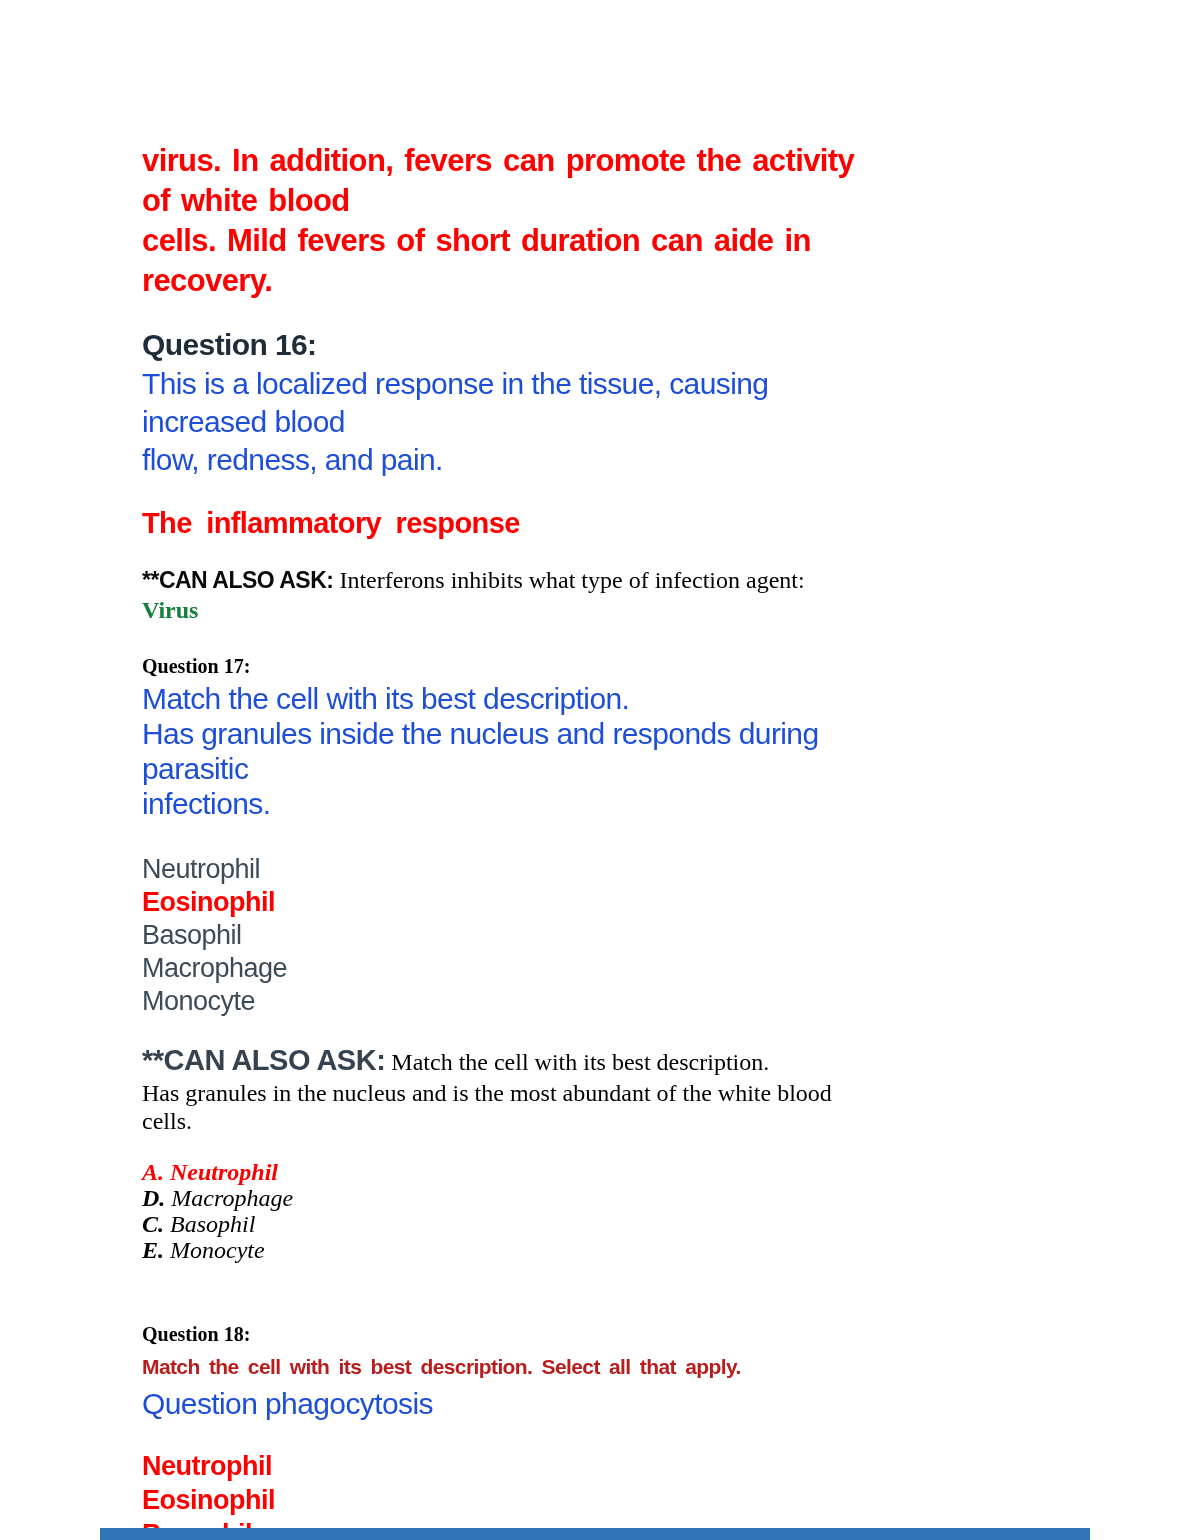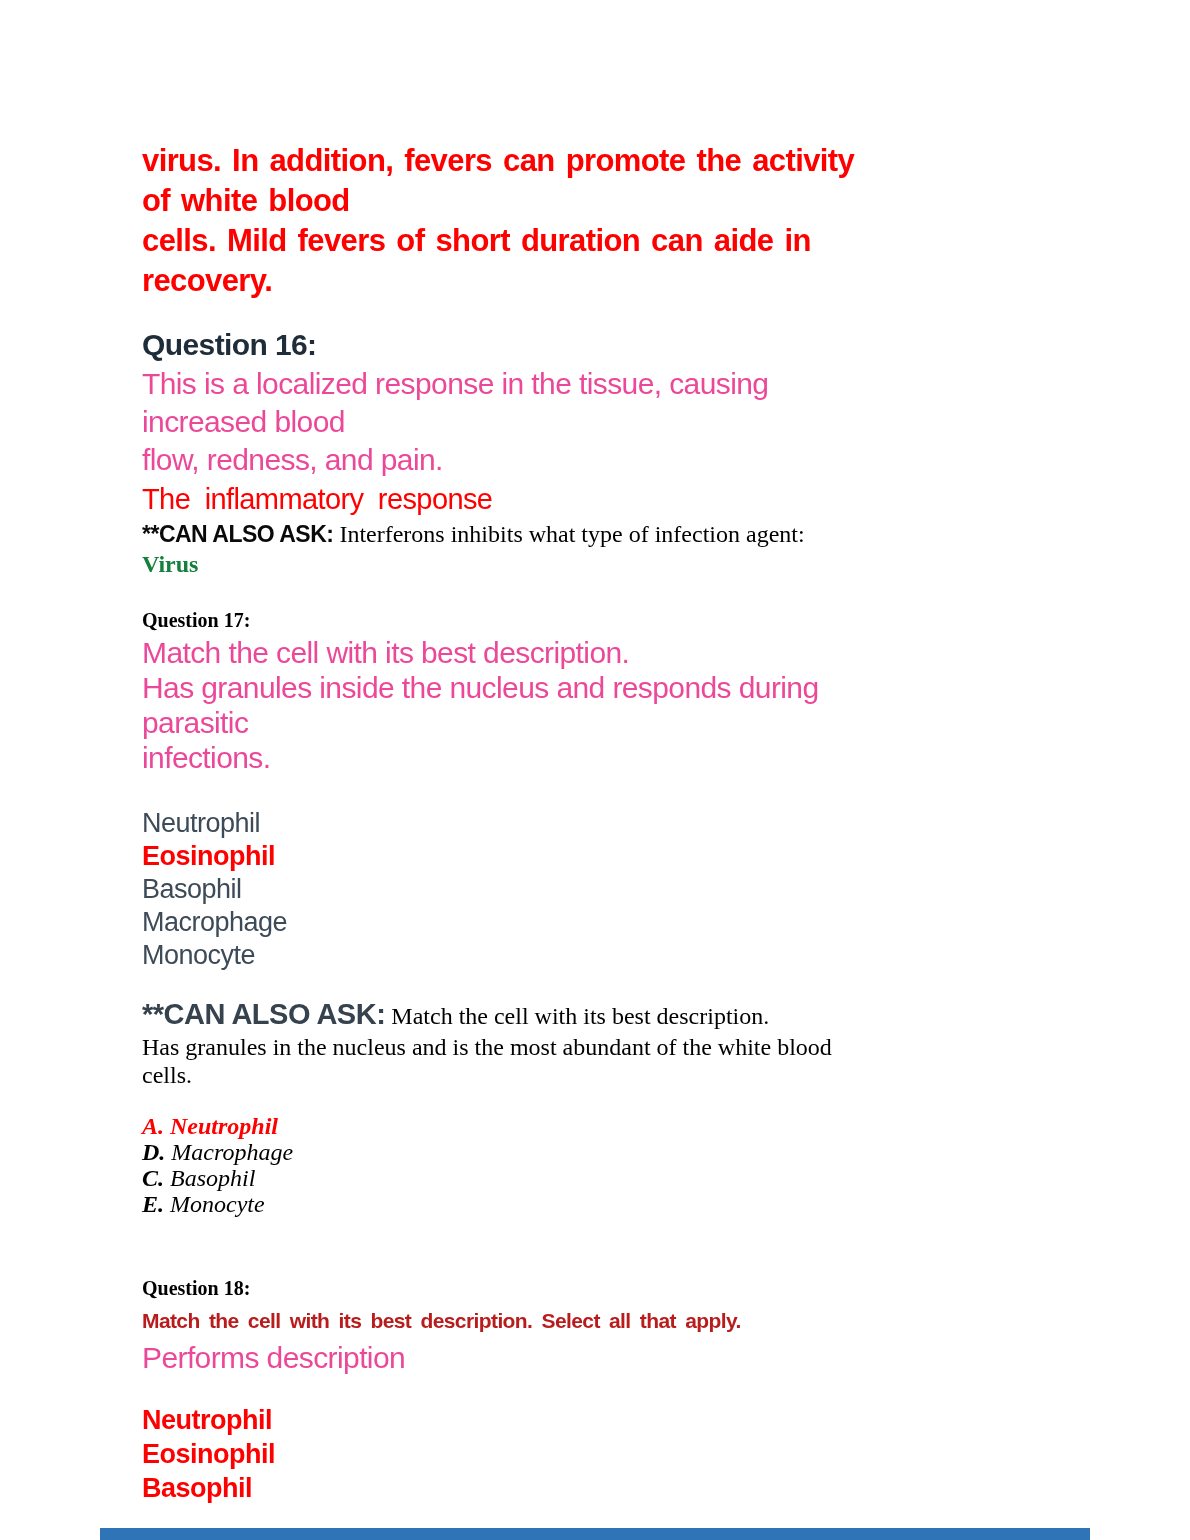--- a/index.html
+++ b/index.html
@@ -22,31 +22,32 @@
     font-size: 31px; line-height: 40px; font-weight: bold;
     color: #ff0000; word-spacing: 3px;
   }
   .q-heading-sans {
     margin-top: 24px;
     font-size: 30px; line-height: 40px; font-weight: bold;
     color: #1f2d3a;
   }
   .body-text {
     font-size: 30px; line-height: 38px;
-    color: #ec4899;
+    color: #1d4ed8;
   }
   .body-text.tight { line-height: 35px; }
   .red-answer {
-    font-size: 29px; line-height: 40px; font-weight: normal;
+    margin-top: 24px;
+    font-size: 29px; line-height: 40px; font-weight: bold;
     color: #ff0000; word-spacing: 7px;
   }
 
   
   .serif { font-family: "Liberation Serif", "DejaVu Serif", serif; letter-spacing: 0; }
-  .ask-line { font-size: 24px; line-height: 30px; color: #000000; }
+  .ask-line { margin-top: 22px; font-size: 24px; line-height: 30px; color: #000000; }
   .ask-label-sm {
     font-family: "Liberation Sans", "DejaVu Sans", sans-serif;
     font-weight: bold; font-size: 23px; color: #0a0a0a; letter-spacing: -0.5px;
   }
   .virus-answer {
     font-family: "Liberation Serif", "DejaVu Serif", serif;
     font-weight: bold; font-size: 24px; line-height: 30px; color: #15803d;
   }
   .q-heading-serif {
     margin-top: 26px;
@@ -140,21 +141,21 @@
   <li class="highlight"><b>A.</b> <span>Neutrophil</span></li>
       <li><b>D.</b> <span>Macrophage</span></li>
       <li><b>C.</b> <span>Basophil</span></li>
       <li><b>E.</b> <span>Monocyte</span></li>
     </ul>
 
   <h3 class="q-heading-serif q18-heading">Question 18:</h3>
 
   <p class="sans q18-bold">Match the cell with its best description. Select all that apply.</p>
 
-  <p class="sans body-text">Performs description</p>
+  <p class="sans body-text">Question phagocytosis</p>
 
   <ul class="answer-list">
 
   <li><span>Neutrophil</span></li>
       <li><span>Eosinophil</span></li>
       <li><span>Basophil</span></li>
     </ul>
 
   <div class="bottom-bar"></div>
 

